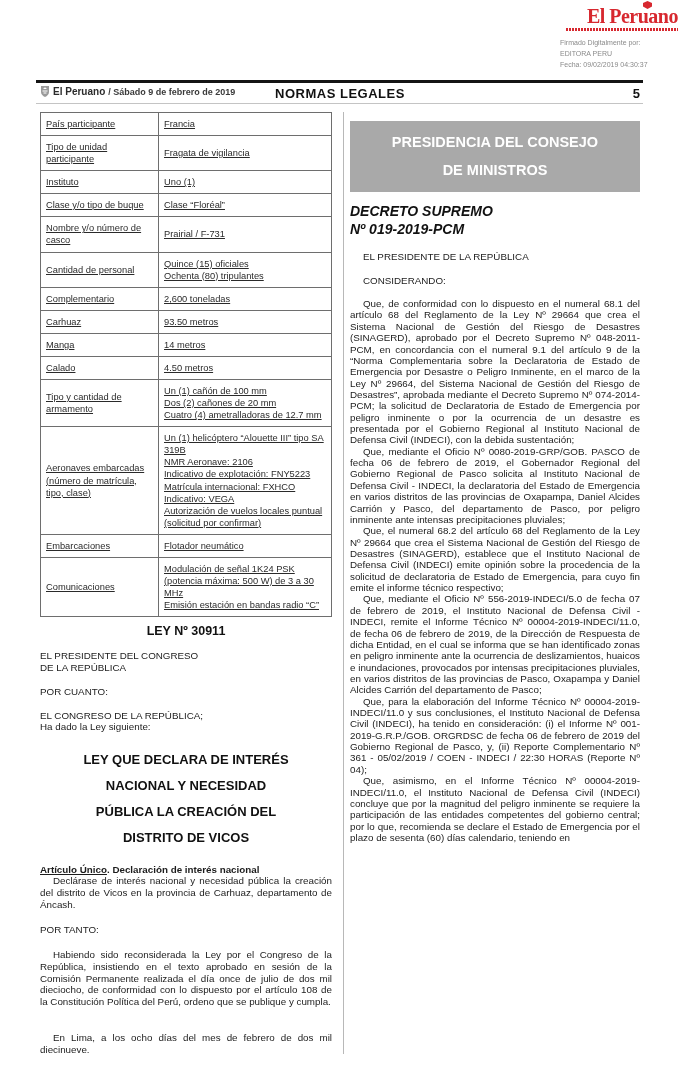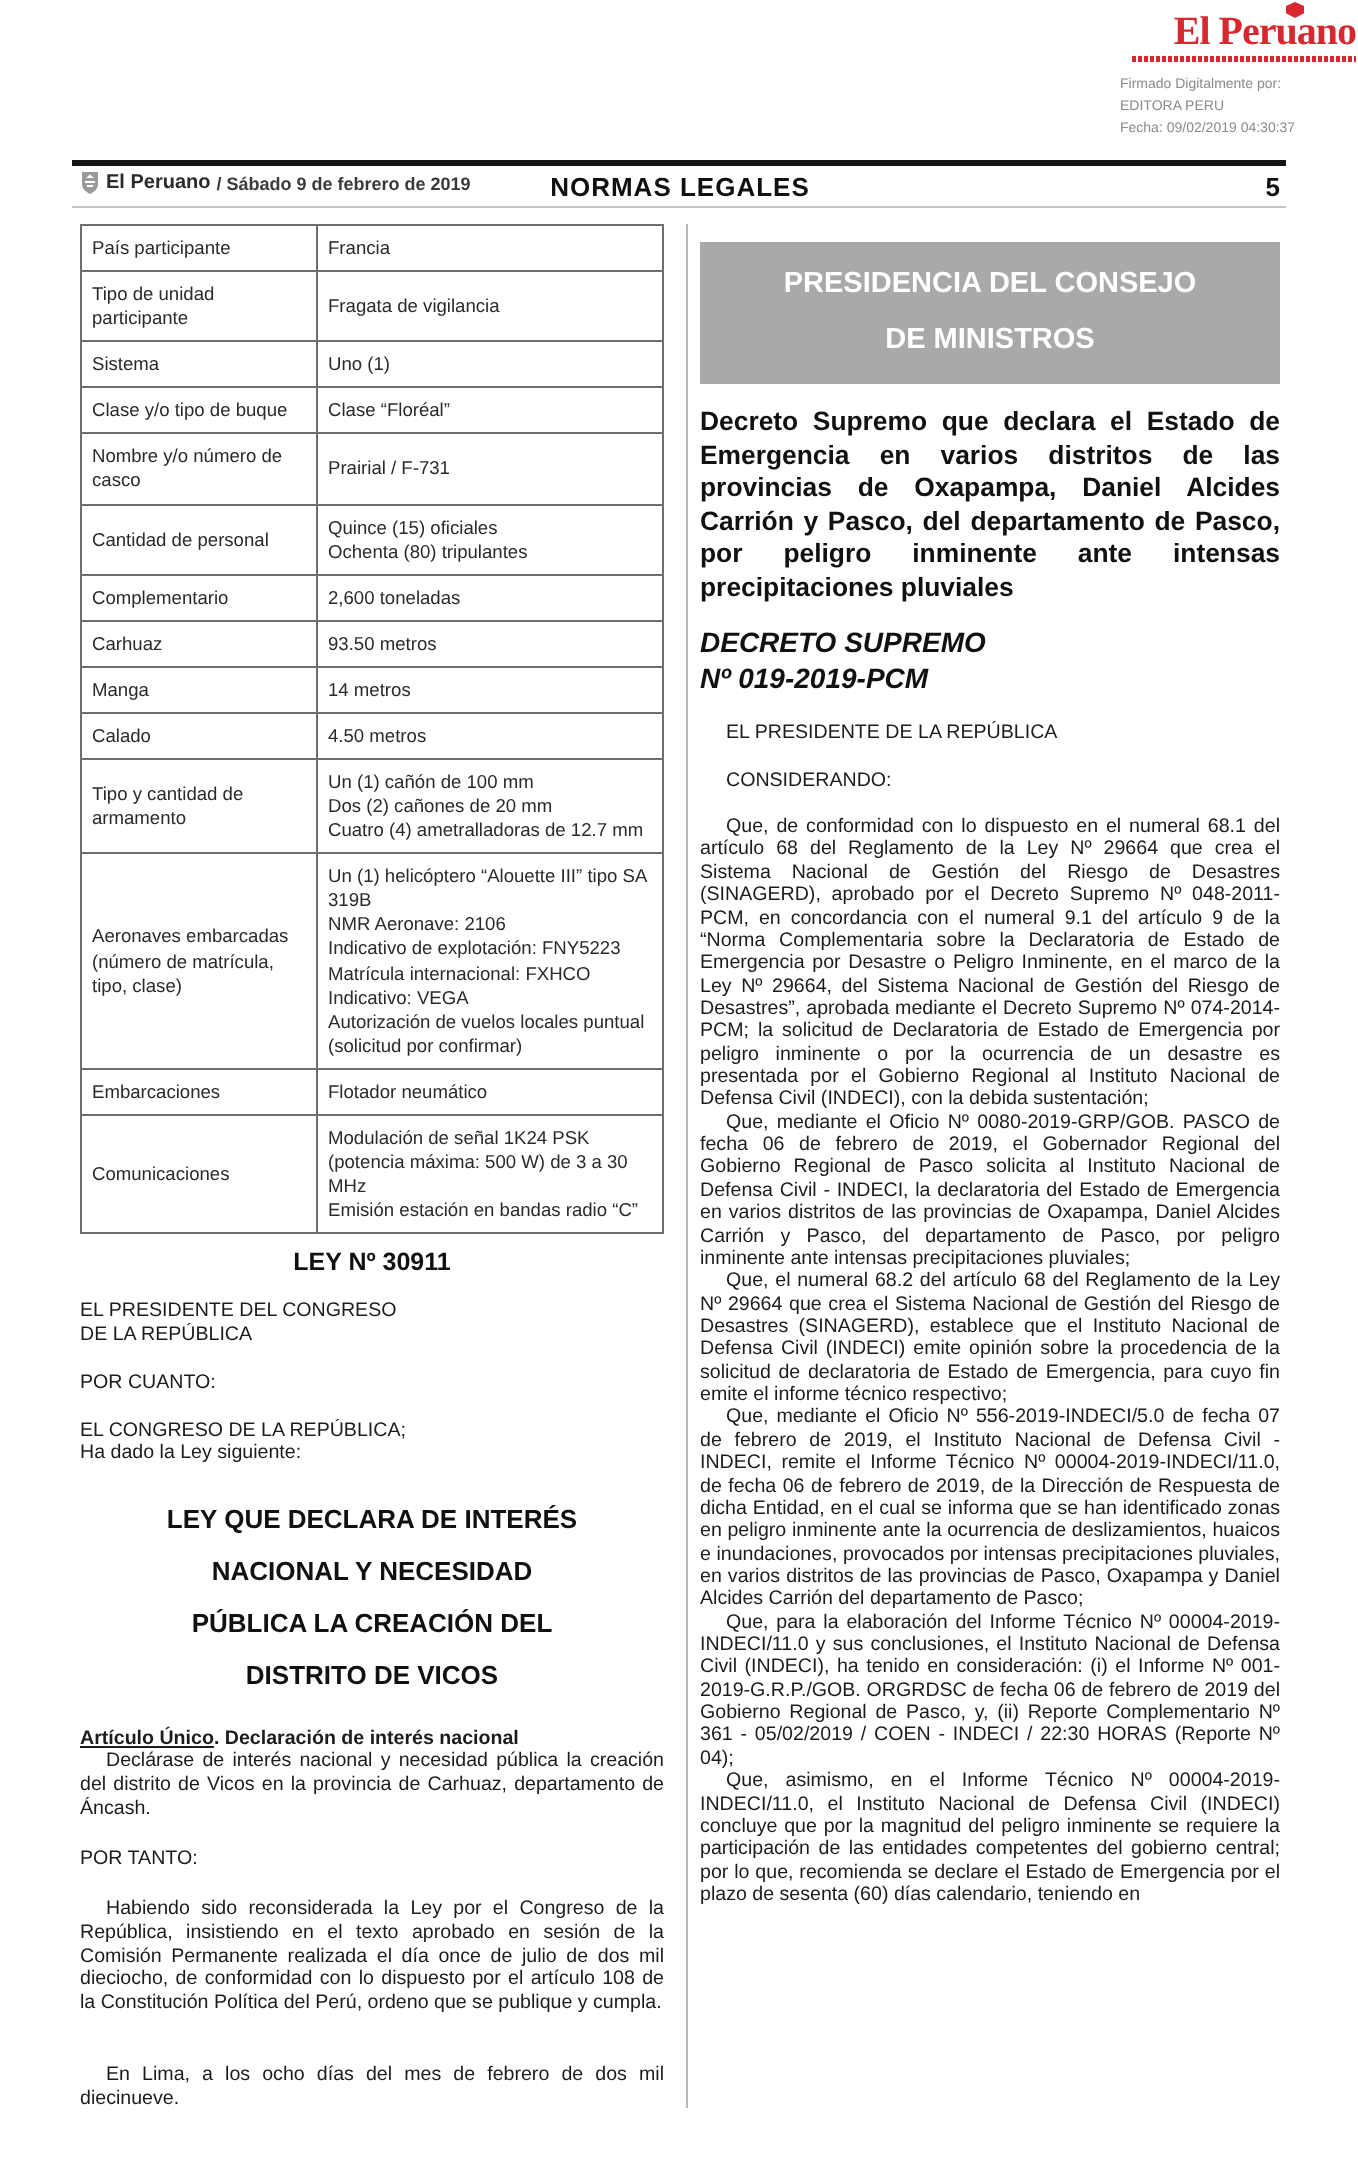--- a/index.html
+++ b/index.html
@@ -24,21 +24,21 @@
   .hdr-page { position:absolute; right:0; top:0; font-weight:bold; font-size:13px; color:#111; }
   .hdr-rule-thin { position:absolute; left:36px; top:103px; width:607px; height:1px; background:#c4c4c4; }
 
   
   .col-left  { position:absolute; left:40px;  top:112px; width:292px; }
   .col-right { position:absolute; left:350px; top:112px; width:290px; }
   .col-divider { position:absolute; left:343px; top:112px; width:1px; height:962px; background:#b8b8b8; }
   .bottom-rule { position:absolute; left:36px; top:1075px; width:607px; height:2px; background:#5a5a5a; }
 
   
-  table.ship { width:100%; border-collapse:collapse; font-size:9.3px; line-height:1.3; color:#2a2a2a; }
+  table.ship { width:100%; border-collapse:collapse; font-size:9.3px; line-height:1.3; color:#2a2a2a;text-decoration:underline; }
   table.ship td { border:1px solid #6e6e6e; padding:5px 5px; vertical-align:middle; }
   table.ship td.lbl { width:118px; }
   .ml { white-space:pre-line; }
 
   
   .pub-id { font-weight:bold; font-size:9.5px; color:#111; }
   .id-row { display:flex; align-items:center; margin-top:11px; }
   .id-row .sep-line { flex:1; height:2px; background:#161616; margin-left:14px; position:relative; top:4px; }
   .law-title { text-align:center; font-weight:bold; font-size:12.5px; margin-top:7px; color:#111; }
   .law-block { font-size:9.8px; line-height:1.2; margin-top:12px; }
@@ -99,21 +99,21 @@
       <tbody>
         <tr>
             <td class="lbl">País participante</td>
             <td class="ml">Francia</td>
           </tr>
         <tr>
             <td class="lbl">Tipo de unidad participante</td>
             <td class="ml">Fragata de vigilancia</td>
           </tr>
         <tr>
-            <td class="lbl">Sistema</td>
+            <td class="lbl">Instituto</td>
             <td class="ml">Uno (1)</td>
           </tr>
         <tr>
             <td class="lbl">Clase y/o tipo de buque</td>
             <td class="ml">Clase “Floréal”</td>
           </tr>
         <tr>
             <td class="lbl">Nombre y/o número de casco</td>
             <td class="ml">Prairial / F-731</td>
           </tr>
@@ -188,21 +188,20 @@
 
     <div class="sig-name">DANIEL SALAVERRY VILLA</div>
 
   </div>
 
   <div class="col-right">
 
     <div class="ministry-box">PRESIDENCIA DEL CONSEJO
 DE MINISTROS</div>
 
-    <div class="decree-title">Decreto Supremo que declara el Estado de Emergencia en varios distritos de las provincias de Oxapampa, Daniel Alcides Carrión y Pasco, del departamento de Pasco, por peligro inminente ante intensas precipitaciones pluviales</div>
     <div class="decree-heading">DECRETO SUPREMO
 Nº 019-2019-PCM</div>
 
     <div class="plain-line">EL PRESIDENTE DE LA REPÚBLICA</div>
     <div class="plain-line">CONSIDERANDO:</div>
 
     <p class="rpara">Que, de conformidad con lo dispuesto en el numeral 68.1 del artículo 68 del Reglamento de la Ley Nº 29664 que crea el Sistema Nacional de Gestión del Riesgo de Desastres (SINAGERD), aprobado por el Decreto Supremo Nº 048-2011-PCM, en concordancia con el numeral 9.1 del artículo 9 de la “Norma Complementaria sobre la Declaratoria de Estado de Emergencia por Desastre o Peligro Inminente, en el marco de la Ley Nº 29664, del Sistema Nacional de Gestión del Riesgo de Desastres”, aprobada mediante el Decreto Supremo Nº 074-2014-PCM; la solicitud de Declaratoria de Estado de Emergencia por peligro inminente o por la ocurrencia de un desastre es presentada por el Gobierno Regional al Instituto Nacional de Defensa Civil (INDECI), con la debida sustentación;</p>
     <p class="rpara">Que, mediante el Oficio Nº 0080-2019-GRP/GOB. PASCO de fecha 06 de febrero de 2019, el Gobernador Regional del Gobierno Regional de Pasco solicita al Instituto Nacional de Defensa Civil - INDECI, la declaratoria del Estado de Emergencia en varios distritos de las provincias de Oxapampa, Daniel Alcides Carrión y Pasco, del departamento de Pasco, por peligro inminente ante intensas precipitaciones pluviales;</p>
     <p class="rpara">Que, el numeral 68.2 del artículo 68 del Reglamento de la Ley Nº 29664 que crea el Sistema Nacional de Gestión del Riesgo de Desastres (SINAGERD), establece que el Instituto Nacional de Defensa Civil (INDECI) emite opinión sobre la procedencia de la solicitud de declaratoria de Estado de Emergencia, para cuyo fin emite el informe técnico respectivo;</p>
     <p class="rpara">Que, mediante el Oficio Nº 556-2019-INDECI/5.0 de fecha 07 de febrero de 2019, el Instituto Nacional de Defensa Civil - INDECI, remite el Informe Técnico Nº 00004-2019-INDECI/11.0, de fecha 06 de febrero de 2019, de la Dirección de Respuesta de dicha Entidad, en el cual se informa que se han identificado zonas en peligro inminente ante la ocurrencia de deslizamientos, huaicos e inundaciones, provocados por intensas precipitaciones pluviales, en varios distritos de las provincias de Pasco, Oxapampa y Daniel Alcides Carrión del departamento de Pasco;</p>

